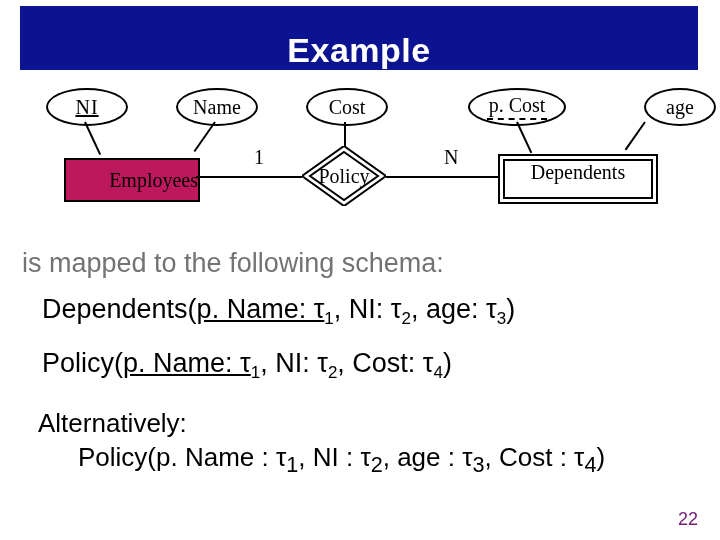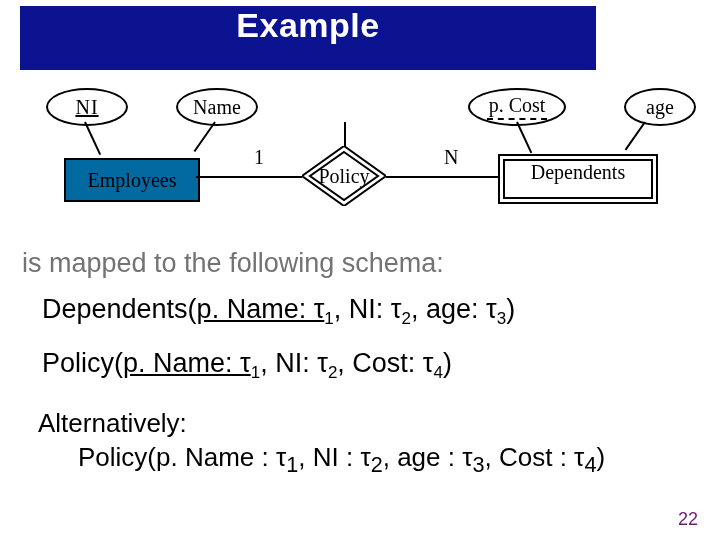--- a/index.html
+++ b/index.html
@@ -1,25 +1,25 @@
 <!DOCTYPE html>
 <html><head>
 <meta charset="utf-8">
 <style>
   html,body{margin:0;padding:0}
   body{width:720px;height:540px;font-family:Arial,Helvetica,sans-serif;background:#fff;position:relative;overflow:hidden}
-  .title-bar{position:absolute;left:20px;top:6px;width:576px;height:64px;background:#0c1390;display:flex;align-items:flex-start;justify-content:center}
+  .title-bar{position:absolute;left:20px;top:6px;width:678px;height:64px;background:#0c1390;display:flex;align-items:flex-end;justify-content:center}
   .title-bar span{color:#fff;font:bold 34px Arial;letter-spacing:.5px}
 
   
   .er{position:absolute;left:0;top:82px;width:692px;height:140px}
   .oval{position:absolute;width:78px;height:34px;border:2px solid #000;border-radius:50%;background:#fff;display:flex;align-items:center;justify-content:center;font:20px "Comic Sans MS","Segoe Script",cursive}
   .oval .ul{text-decoration:underline;letter-spacing:1px}
   .oval .dash{border-bottom:2px dashed #000;padding:0 2px 1px 2px}
-  .entity{position:absolute;border:2px solid #000;background:#0369a1;font:20px "Comic Sans MS",cursive;display:flex;align-items:center;justify-content:center}
+  .entity{position:absolute;border:2px solid #000;background:#be185d;font:20px "Comic Sans MS",cursive;display:flex;align-items:center;justify-content:flex-end}
   .weak{position:absolute;background:#fff}
   .weak .outer{position:absolute;inset:0;border:2px solid #000}
   .weak .inner{position:absolute;inset:5px;border:2px solid #000;display:flex;justify-content:center;font:20px "Comic Sans MS",cursive}
   .diamond{position:absolute;width:84px;height:60px}
   .diamond svg{position:absolute;inset:0}
   .diamond .label{position:absolute;inset:0;display:flex;align-items:center;justify-content:center;font:20px "Comic Sans MS",cursive}
   .line{position:absolute;background:#000}
   .card{position:absolute;font:20px "Comic Sans MS",cursive}
 
   
@@ -37,24 +37,27 @@
 </div>
 
 <div class="er">
 
   <div class="oval" style="left:46px;top:6px">
       <span class="ul">NI</span>
     </div>
   <div class="oval" style="left:176px;top:6px">
       <span>Name</span>
     </div>
+  <div class="oval" style="left:306px;top:6px">
+      <span>Cost</span>
+    </div>
   <div class="oval" style="left:468px;top:6px;width:94px">
       <span class="dash">p. Cost</span>
     </div>
-  <div class="oval" style="left:624px;top:6px;width:68px">
+  <div class="oval" style="left:644px;top:6px;width:68px">
       <span>age</span>
     </div>
 
   <div class="entity" style="left:64px;top:76px;width:132px;height:40px">
       <span>Employees</span>
     </div>
 
   <div class="weak" style="left:498px;top:72px;width:160px;height:50px">
     <div class="outer"></div>
     <div class="inner">

